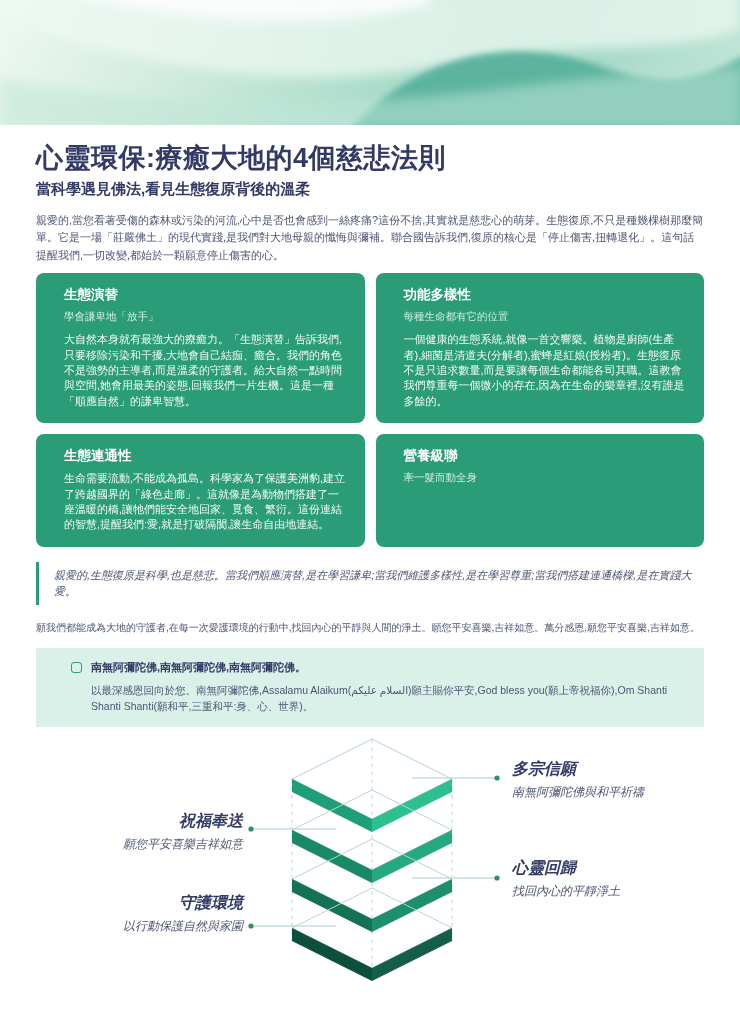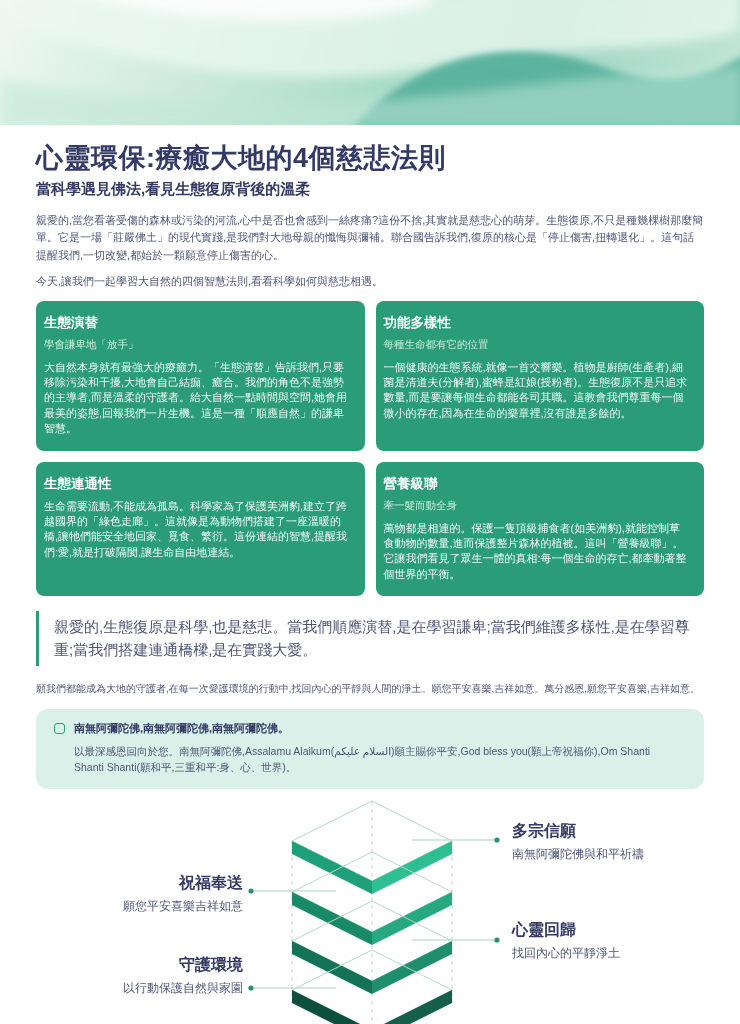--- a/index.html
+++ b/index.html
@@ -21,44 +21,44 @@
     color:#333a66; letter-spacing:0.5px; margin-bottom:6px;
   }
   h2.subtitle { font-size:15px; font-weight:bold; color:#333a66; margin-bottom:13px; }
   p.body-text { font-size:11px; line-height:1.58; color:#4d5575; margin-bottom:9px; }
   p.lead-line { margin-bottom:10px; }
   
   .cards {
     display:grid; grid-template-columns:1fr 1fr; gap:11px; margin-bottom:15px;
   }
   .card {
-    background:#2a9c77; border-radius:8px; padding:13px 16px 14px 8px; color:#ffffff;
+    background:#2a9c77; border-radius:8px; padding:13px 16px 14px 28px; color:#ffffff;
   }
   .card h3 { font-size:13.5px; font-weight:bold; margin-bottom:6px; color:#ffffff; }
   .card .card-sub { font-size:10.5px; color:#cdeede; margin-bottom:8px;font-family:Liberation Mono, monospace; }
   .card p { font-size:11px; line-height:1.4; color:#f2fbf7; }
   
   blockquote.quote {
     border-left:3px solid #2a9c77; padding:5px 0 5px 15px;
-    font-size:15px; color:#4d5575; line-height:1.5; margin-bottom:15px;
+    font-size:11px; color:#4d5575; line-height:1.5; margin-bottom:15px;font-style:italic;
   }
   p.closing { font-size:10px; line-height:1.6; color:#4d5575; margin-bottom:12px; }
   
   .prayer {
-    background:#d9f1e8; border-radius:12px; padding:12px 18px 13px 18px; margin-bottom:10px;
+    background:#d9f1e8; border-radius:1px; padding:12px 18px 13px 35px; margin-bottom:10px;
   }
   .prayer-head { display:flex; align-items:center; gap:9px; }
   .checkbox {
     width:11px; height:11px; flex:0 0 auto;
     border:1.6px solid #2a9c77; border-radius:3px; background:transparent;
   }
   .prayer-head strong { font-size:11px; color:#333a66; font-weight:bold; }
   .prayer-body { font-size:10.5px; line-height:1.55; color:#4d5575; margin:7px 8px 0 20px; }
   
-  .diagram { position:relative; width:740px; height:262px; }
+  .diagram { position:relative; width:740px; height:262px;font-style:italic; }
   .diagram svg { position:absolute; left:0; top:0; }
   .diag-label { position:absolute; }
   .diag-label .dl-title { font-size:16px; font-weight:bold; color:#333a66; margin-bottom:4px; }
   .diag-label .dl-sub { font-size:12px; color:#4d5575; }
   .dl-right { left:512px; }
   .dl-left  { left:58px; width:185px; text-align:right; }
 </style>
 </head>
 <body>
 
@@ -80,41 +80,39 @@
       <path d="M0,78 C150,108 330,112 520,86 C630,71 700,76 742,64 L742,130 L0,130 Z" fill="#bfe6d7" opacity="0.55" filter="url(#soft1)"></path>
     </svg>
   </header>
 
   <main class="content">
 
     <h1 class="title">心靈環保:療癒大地的4個慈悲法則</h1>
     <h2 class="subtitle">當科學遇見佛法,看見生態復原背後的溫柔</h2>
 
     <p class="body-text">親愛的,當您看著受傷的森林或污染的河流,心中是否也會感到一絲疼痛?這份不捨,其實就是慈悲心的萌芽。生態復原,不只是種幾棵樹那麼簡單。它是一場「莊嚴佛土」的現代實踐,是我們對大地母親的懺悔與彌補。聯合國告訴我們,復原的核心是「停止傷害,扭轉退化」。這句話提醒我們,一切改變,都始於一顆願意停止傷害的心。</p>
-    <p class="body-text lead-line">今天,讓我們一起學習大自然的四個智慧法則,看看科學如何與慈悲相遇。</p>
 
     <section class="cards">
       <article class="card">
         <h3>生態演替</h3>
         <div class="card-sub">學會謙卑地「放手」</div>
         <p>大自然本身就有最強大的療癒力。「生態演替」告訴我們,只要移除污染和干擾,大地會自己結痂、癒合。我們的角色不是強勢的主導者,而是溫柔的守護者。給大自然一點時間與空間,她會用最美的姿態,回報我們一片生機。這是一種「順應自然」的謙卑智慧。</p>
       </article>
       <article class="card">
         <h3>功能多樣性</h3>
         <div class="card-sub">每種生命都有它的位置</div>
         <p>一個健康的生態系統,就像一首交響樂。植物是廚師(生產者),細菌是清道夫(分解者),蜜蜂是紅娘(授粉者)。生態復原不是只追求數量,而是要讓每個生命都能各司其職。這教會我們尊重每一個微小的存在,因為在生命的樂章裡,沒有誰是多餘的。</p>
       </article>
       <article class="card">
         <h3>生態連通性</h3>
         <p>生命需要流動,不能成為孤島。科學家為了保護美洲豹,建立了跨越國界的「綠色走廊」。這就像是為動物們搭建了一座溫暖的橋,讓牠們能安全地回家、覓食、繁衍。這份連結的智慧,提醒我們:愛,就是打破隔閡,讓生命自由地連結。</p>
       </article>
       <article class="card">
         <h3>營養級聯</h3>
         <div class="card-sub">牽一髮而動全身</div>
-        <p>萬物都是相連的。保護一隻頂級捕食者(如美洲豹),就能控制草食動物的數量,進而保護整片森林的植被。這叫「營養級聯」。它讓我們看見了眾生一體的真相:每一個生命的存亡,都牽動著整個世界的平衡。</p>
       </article>
     </section>
 
     <blockquote class="quote">親愛的,生態復原是科學,也是慈悲。當我們順應演替,是在學習謙卑;當我們維護多樣性,是在學習尊重;當我們搭建連通橋樑,是在實踐大愛。</blockquote>
 
     <p class="closing">願我們都能成為大地的守護者,在每一次愛護環境的行動中,找回內心的平靜與人間的淨土。願您平安喜樂,吉祥如意。萬分感恩,願您平安喜樂,吉祥如意。</p>
 
     <div class="prayer">
       <div class="prayer-head">
         <span class="checkbox"></span>

